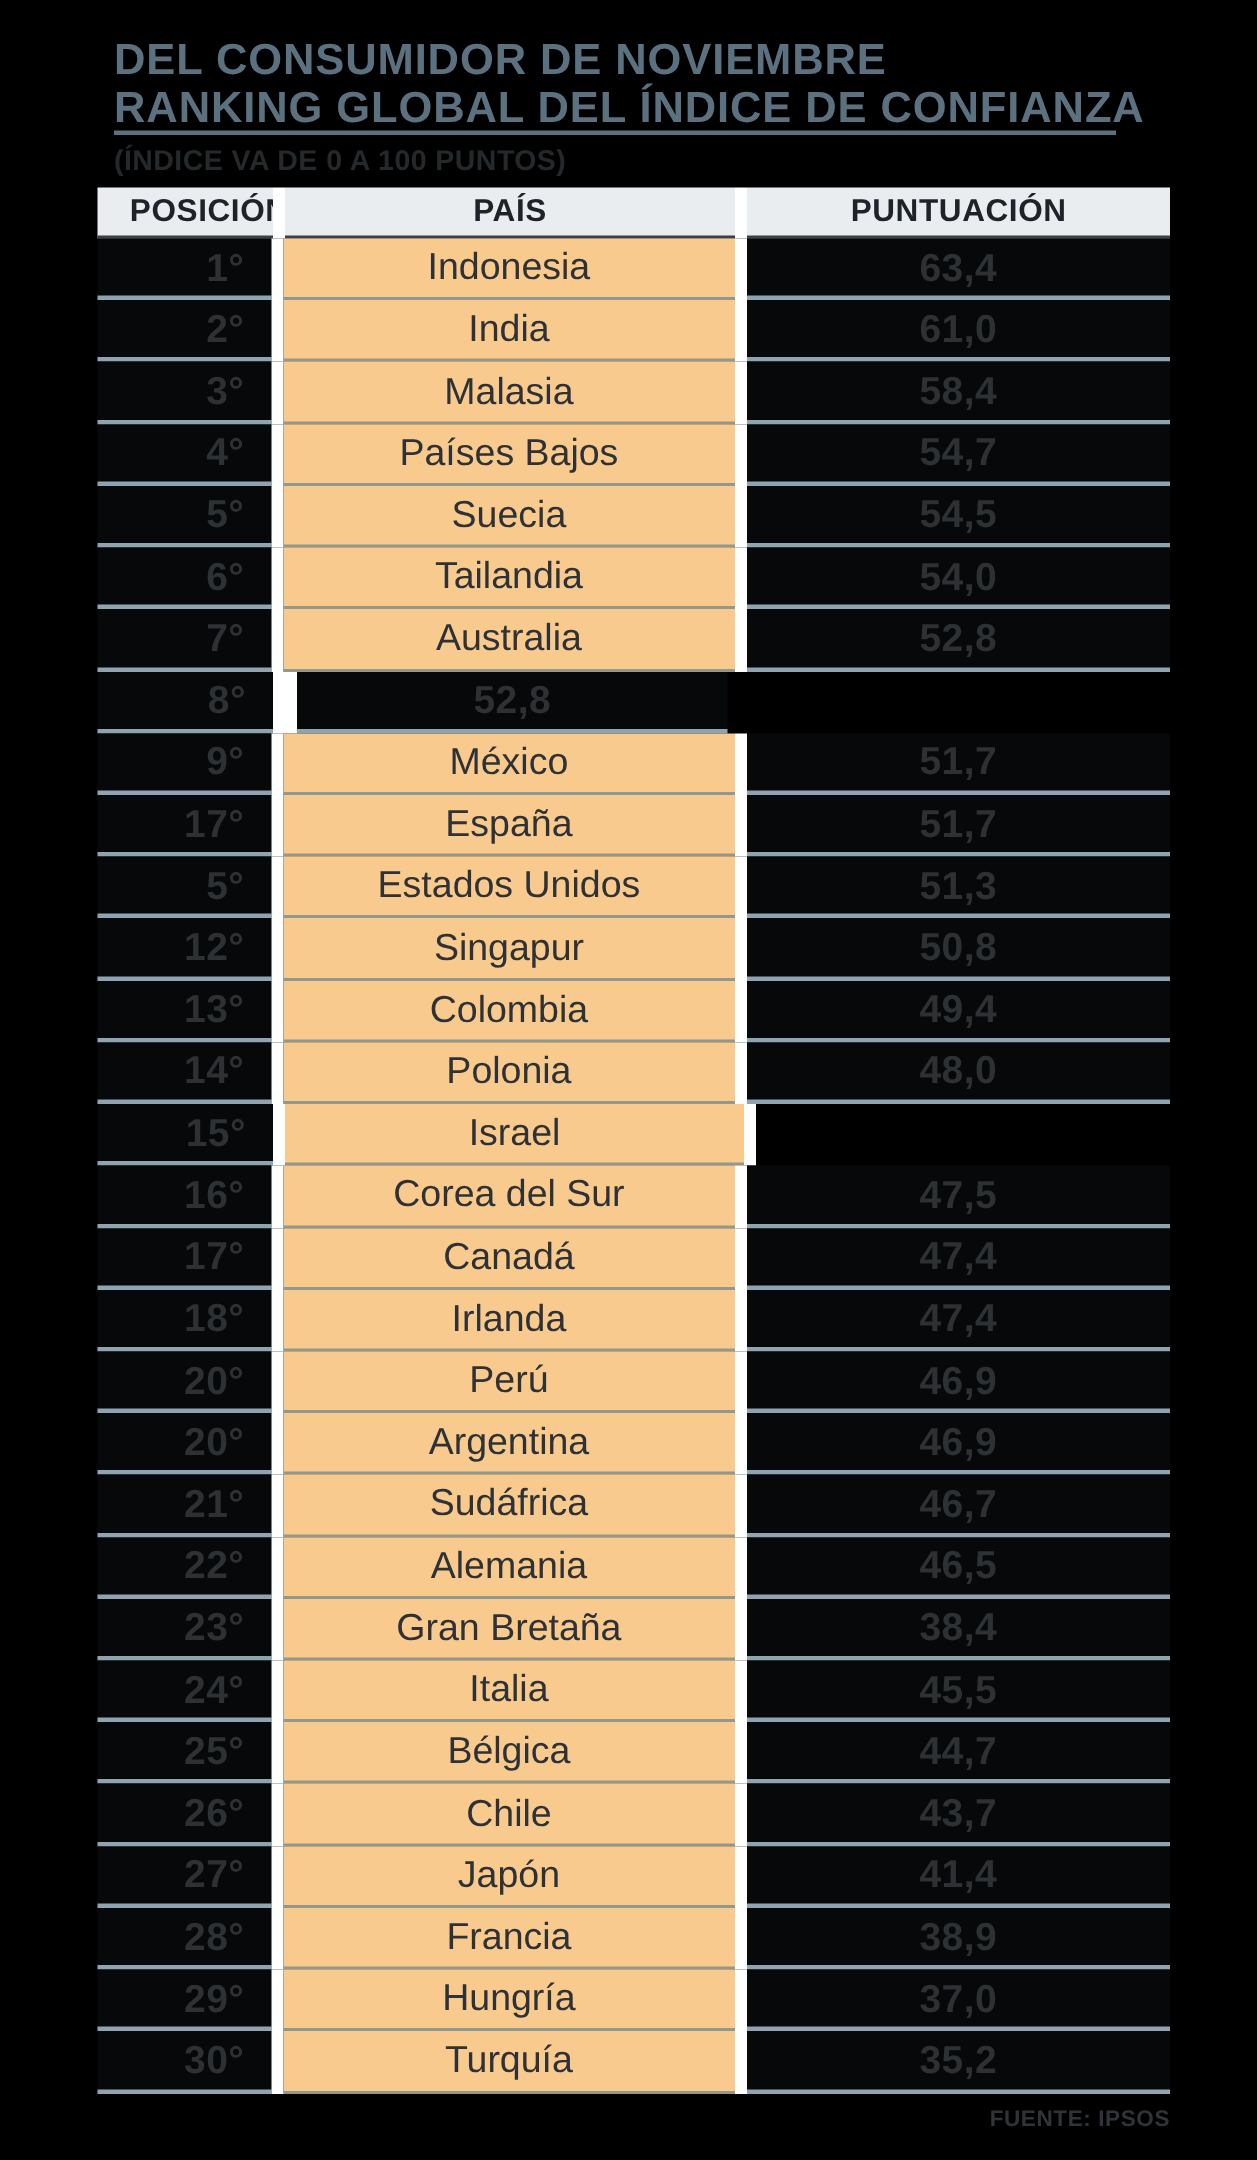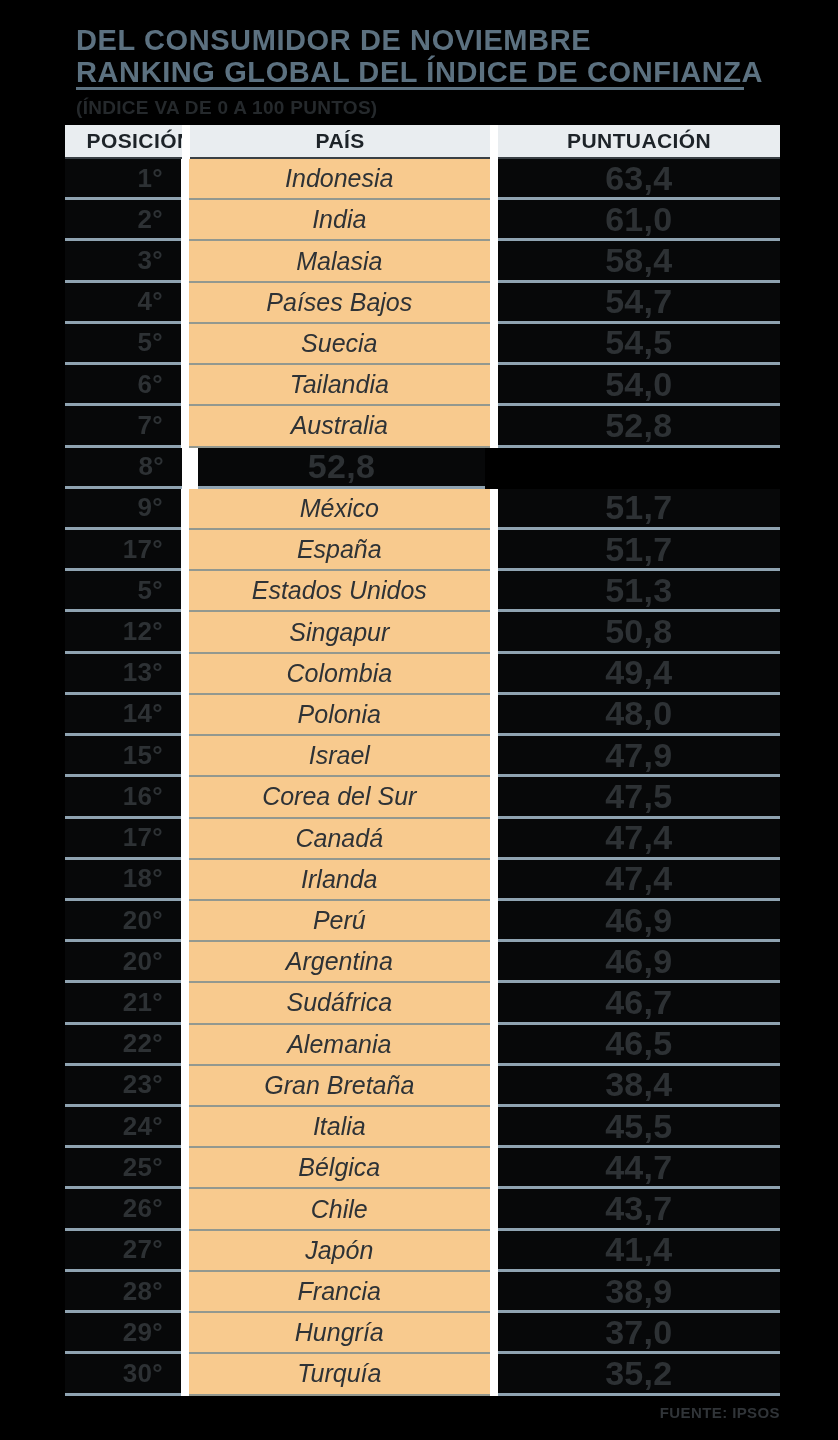--- a/index.html
+++ b/index.html
@@ -40,25 +40,25 @@
     color:#1D2328;border-bottom:2px solid #3A4045;
   }
   .d-pos{
     justify-content:flex-end;padding-right:18px;
     background:#070809;color:#2D3134;
     font-size:26px;font-weight:bold;letter-spacing:0.3px;
     border-bottom:3px solid #8FA3B1;
   }
   .d-country{
     justify-content:center;background:#F8CA8E;color:#2E3236;
-    font-size:25px;border-bottom:2px solid #93988F;font-style:italic;
+    font-size:25px;border-bottom:2px solid #93988F;
   }
   .d-score{
     justify-content:center;background:#070809;color:#2D3134;
-    font-size:34px;font-weight:bold;letter-spacing:0.3px;
+    font-size:26px;font-weight:bold;letter-spacing:0.3px;
     border-bottom:3px solid #8FA3B1;
   }
   .source{
     position:absolute;right:58px;top:1404px;
     font-size:15px;font-weight:bold;letter-spacing:0.4px;
     color:#303438;
   }
 </style>
 </head>
 <body>
@@ -176,21 +176,20 @@
         <div class="gutter"></div>
         <div class="cell d-country c-country">Polonia</div>
         <div class="gutter"></div>
         <div class="cell d-score c-score">48,0</div>
       </div>
       <div class="trow drow">
         <div class="cell d-pos c-pos">15°</div>
         <div class="gutter"></div>
         <div class="cell d-country c-country">Israel</div>
         <div class="gutter"></div>
-        <div class="cell d-score c-score">47,9</div>
       </div>
       <div class="trow drow">
         <div class="cell d-pos c-pos">16°</div>
         <div class="gutter"></div>
         <div class="cell d-country c-country">Corea del Sur</div>
         <div class="gutter"></div>
         <div class="cell d-score c-score">47,5</div>
       </div>
       <div class="trow drow">
         <div class="cell d-pos c-pos">17°</div>

